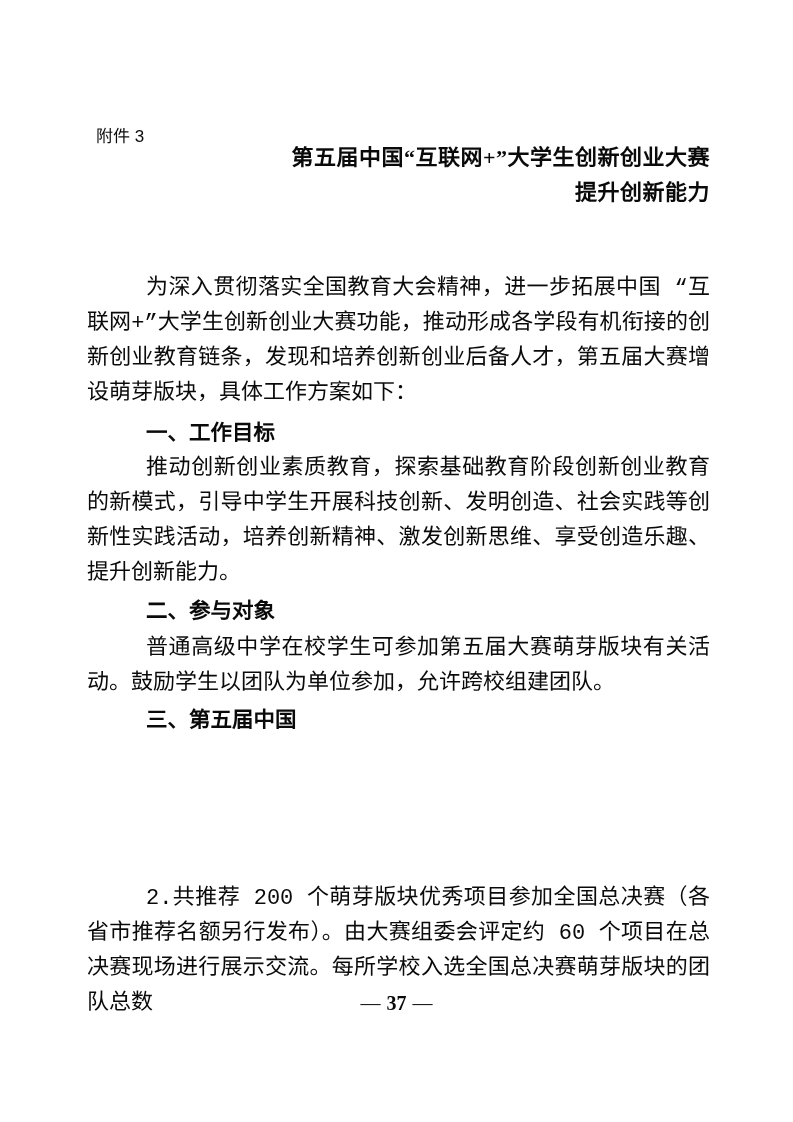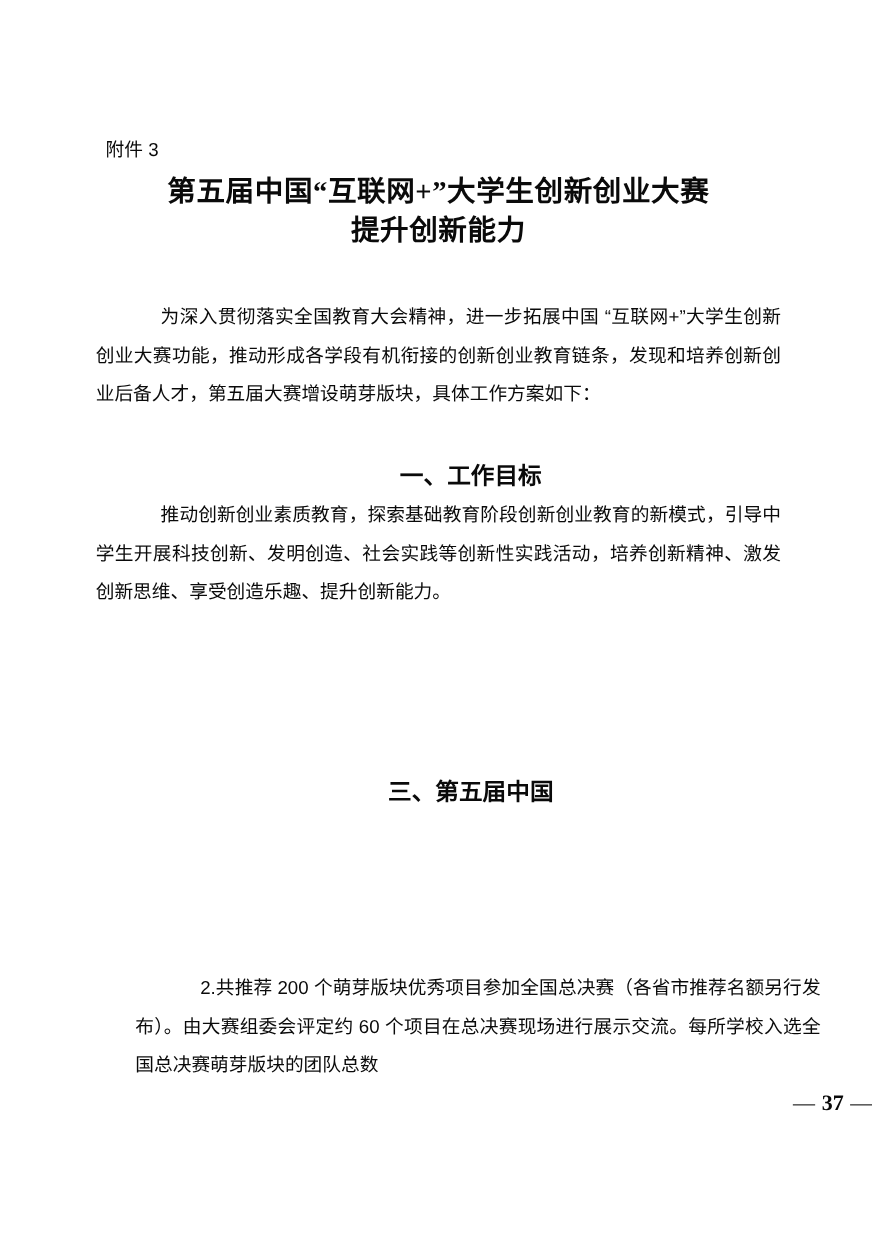--- a/index.html
+++ b/index.html
@@ -12,70 +12,69 @@
     width: 793px;
     height: 1122px;
     background: #ffffff;
     color: #0a0a0a;
     overflow: hidden;
   }
   .abs {
     position: absolute;
     left: 87px;
     width: 623px;
-    text-align: center;
   }
   .attachment {
     position: absolute;
     left: 96px;
     top: 126px;
     font-family: "Liberation Sans", sans-serif;
     font-size: 17px;
     line-height: 22px;
     color: #0a0a0a;
   }
   .doc-title {
-    top: 157px;
-    text-align: center;
+    top: 140px;
+    text-align: right;
     font-family: "Liberation Serif", serif;
     font-weight: 700;
-    font-size: 26px;
+    font-size: 22px;
     line-height: 35px;
     letter-spacing: 0.5px;
   }
   .para {
-    font-family: Liberation Sans, sans-serif;
-    font-size: 17px;
+    font-family: Liberation Mono, monospace;
+    font-size: 22px;
     line-height: 35px;
     text-align: justify;
     text-indent: 59px;
     margin: 0;
   }
   .heading {
     font-family: "Liberation Sans", sans-serif;
     font-weight: 700;
     font-size: 21.5px;
     line-height: 35px;
     text-indent: 59px;
     margin: 0;
   }
   .pos-intro { top: 271px; }
   .pos-h1    { top: 416px; }
   .pos-p2    { top: 451px; }
   .pos-h2    { top: 594px; }
   .pos-p3    { top: 631px; }
   .pos-h3    { top: 703px; }
   .pos-p4    { top: 739px; }
-  .pos-p5    { top: 881px; margin-left: 36px; }
+  .pos-p5    { top: 881px; }
   .page-footer {
     position: absolute;
     left: 0;
     top: 991px;
     width: 793px;
-    text-align: right;
+    text-align: center;
     font-family: "Liberation Serif", serif;
     font-size: 20px;
     line-height: 24px;
     color: #0a0a0a;
   }
   .page-footer .num {
     font-weight: 700;
     margin: 0 6px;
   }
 </style>
@@ -90,21 +89,23 @@
     <div>第五届中国“互联网+”大学生创新创业大赛</div>
     <div>提升创新能力</div>
   </div>
 
   <p class="abs para pos-intro">为深入贯彻落实全国教育大会精神，进一步拓展中国 “互联网+”大学生创新创业大赛功能，推动形成各学段有机衔接的创新创业教育链条，发现和培养创新创业后备人才，第五届大赛增设萌芽版块，具体工作方案如下：</p>
 
   <h2 class="abs heading pos-h1">一、工作目标</h2>
 
   <p class="abs para pos-p2">推动创新创业素质教育，探索基础教育阶段创新创业教育的新模式，引导中学生开展科技创新、发明创造、社会实践等创新性实践活动，培养创新精神、激发创新思维、享受创造乐趣、提升创新能力。</p>
 
+  <h2 class="abs heading pos-h2">二、参与对象</h2>
 
+  <p class="abs para pos-p3">普通高级中学在校学生可参加第五届大赛萌芽版块有关活动。鼓励学生以团队为单位参加，允许跨校组建团队。</p>
 
   <h2 class="abs heading pos-h3">三、第五届中国</h2>
 
 
   <p class="abs para pos-p5">2.共推荐 200 个萌芽版块优秀项目参加全国总决赛（各省市推荐名额另行发布）。由大赛组委会评定约 60 个项目在总决赛现场进行展示交流。每所学校入选全国总决赛萌芽版块的团队总数</p>
 
   <div class="page-footer">
     <span>—</span><span class="num">37</span><span>—</span>
   </div>
 

